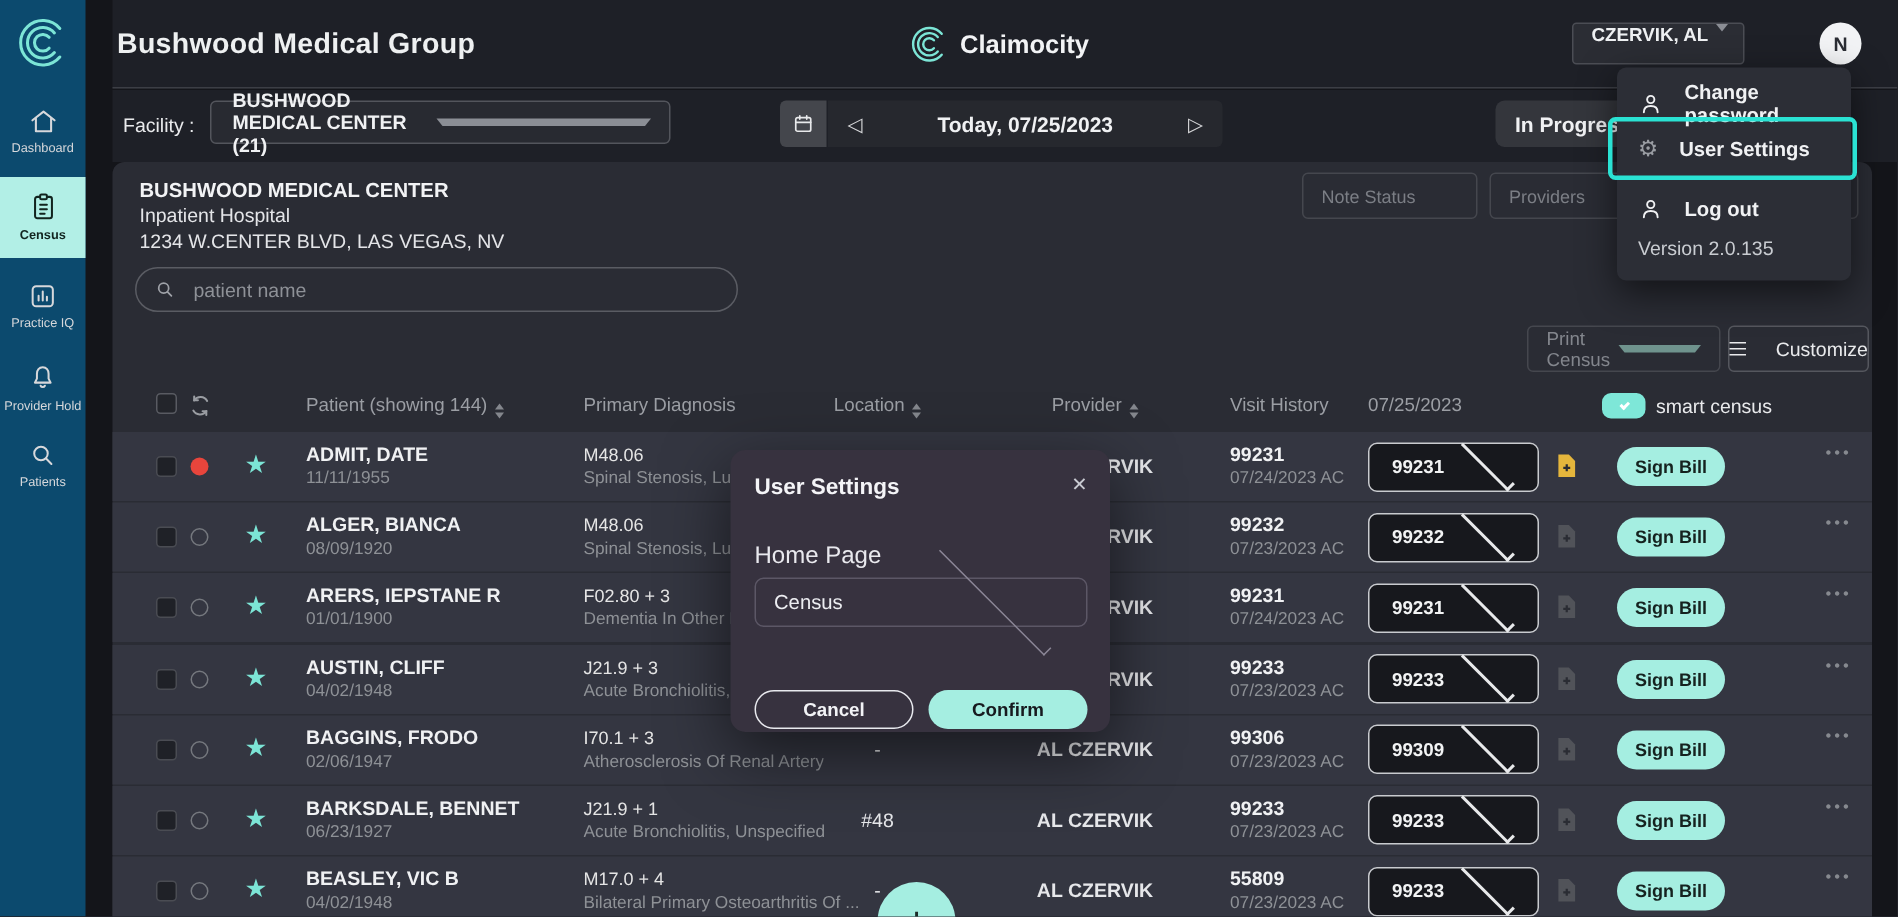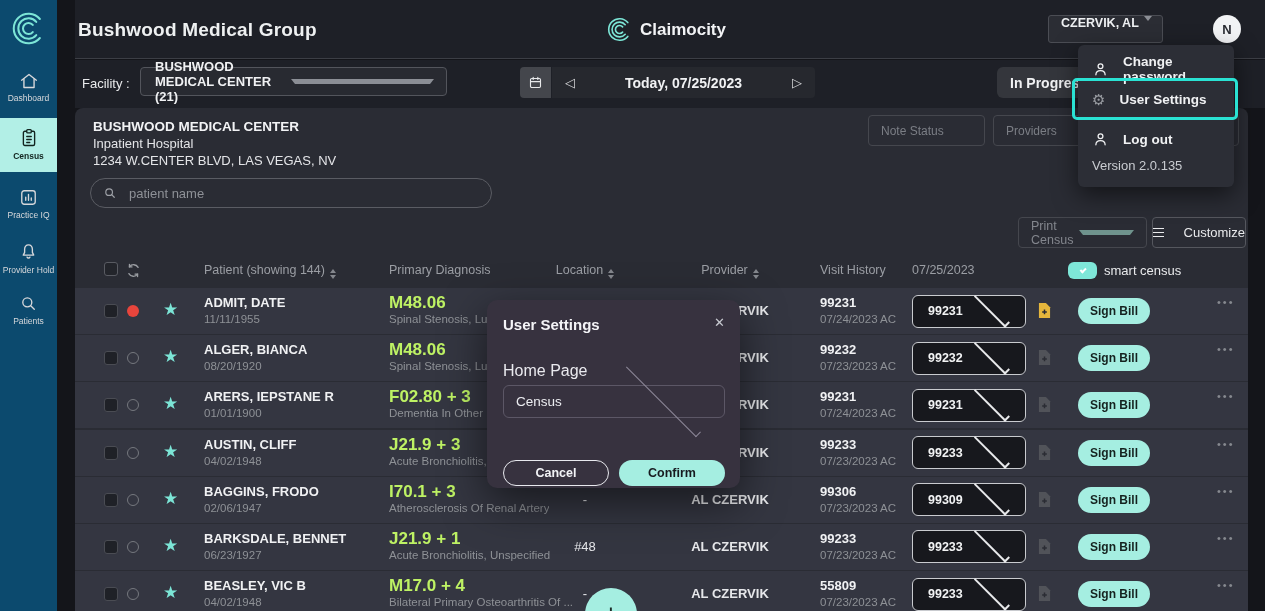--- a/index.html
+++ b/index.html
@@ -45,21 +45,21 @@
   .filter-box{position:absolute;top:7px;height:31px;border:1px solid #45474e;border-radius:4px;display:flex;align-items:center;padding-left:12px;font-size:12px;color:#7b7e85;cursor:pointer}
   #f-note{left:793px;width:117px}
   #f-prov{left:918px;width:115px}
   #f-extra{left:1045px;width:119px}
   #search-wrap{position:absolute;left:15px;top:70px;width:402px;height:30px;border:1px solid #5a5c63;border-radius:16px;display:flex;align-items:center;padding:0 12px;gap:12px}
   #search-input{background:transparent;border:none;outline:none;color:#e8e9eb;font-size:13px;width:100%;font-family:inherit}
   #search-input::placeholder{color:#8e9197}
   #print-census{position:absolute;left:943px;top:109px;width:129px;height:31px;border:1px solid #45474e;border-radius:4px;display:flex;align-items:center;padding:0 12px;cursor:pointer}
   #print-census span{flex:1;font-size:12.5px;color:#83868d}
   #print-census .tri-down{border-top-color:#6f938d}
-  #customize{position:absolute;left:1077px;top:109px;width:94px;height:31px;border:1px solid #55575e;border-radius:4px;display:flex;align-items:center;justify-content:flex-end;gap:20px;font-size:13px;color:#e9eaec;background:transparent;cursor:pointer}
+  #customize{position:absolute;left:1077px;top:109px;width:94px;height:31px;border:1px solid #55575e;border-radius:4px;display:flex;align-items:center;justify-content:center;gap:20px;font-size:13px;color:#e9eaec;background:transparent;cursor:pointer}
   .burger{display:flex;flex-direction:column;gap:2.5px}
   .burger i{display:block;width:11px;height:1.5px;background:#e9eaec}
 
   
   #thead{position:absolute;left:0;top:150px;width:1173px;height:30px;font-size:12.5px;color:#9b9ea4}
   #thead .h{position:absolute;top:5px;white-space:nowrap}
   .c-cb{left:29px}.c-dot{left:52px}.c-star{left:88px}.c-pt{left:129px}.c-dx{left:314px}
   .c-loc{left:455px;width:110px;text-align:center}.c-prov{left:600px;width:110px;text-align:center}
   .c-vh{left:745px}.c-date{left:837px}
   .checkbox{position:absolute;width:14px;height:14px;border:1px solid #595b62;border-radius:3px;background:#23252b;cursor:pointer}
@@ -74,21 +74,21 @@
   #rows{position:absolute;left:0;top:180px;width:1173px}
   .row{position:relative;height:46px;margin-bottom:1.2px;background:#343641}
   .row .checkbox{top:16px;background:#1f2127;border-color:#4a4c53}
   .dot{position:absolute;top:17px;width:12px;height:12px;border-radius:50%}
   .dot.red{background:#e8453c}
   .dot.open{border:1.5px solid #75787e}
   .star{position:absolute;top:13px;font-size:17px;color:#7ce5d6;cursor:pointer;line-height:1}
   .cell2{position:absolute;top:7px;line-height:16px;white-space:nowrap}
   .nm{font-size:13px;font-weight:700;color:#f0f1f3}
   .sub{font-size:11.5px;color:#8e9196}
-  .code{font-size:17px;font-weight:700;color:#bef264}
+  .code{font-size:12px;font-weight:400;color:#e5e5e5}
   .desc{max-width:225px;overflow:hidden;text-overflow:ellipsis}
   .loc-v,.prov-v{position:absolute;top:15px;font-size:13px;color:#e6e7ea}
   .prov-v{font-weight:600}
   .bill-select{position:absolute;left:837px;top:6.5px;width:114px;height:33px;background:#17181d;border:1.5px solid #c9cbcf;border-radius:6px;display:flex;align-items:center;padding:0 12px 0 15px;cursor:pointer}
   .bill-select span{flex:1;font-size:12.5px;font-weight:700;color:#f2f3f4}
   .chev{width:7px;height:7px;border-right:2px solid #e8e9eb;border-bottom:2px solid #e8e9eb;transform:rotate(45deg);margin-top:-4px}
   .doc{position:absolute;left:963px;top:14px;cursor:pointer}
   .signbill{position:absolute;left:1003px;top:10px;width:72px;height:26px;border:none;border-radius:13px;background:#a5eee1;color:#15221f;font-size:12px;font-weight:700;font-family:inherit;cursor:pointer}
   .dots{position:absolute;left:1142px;top:8px;color:#86898f;font-size:11px;letter-spacing:2px;cursor:pointer}
 
@@ -314,21 +314,21 @@
       <button class="signbill">Sign Bill</button>
       <span class="dots">•••</span>
     </div>
 
     <div class="row">
       <span class="checkbox c-cb"></span>
       <span class="dot open c-dot"></span>
       <span class="star c-star">★</span>
       <div class="cell2 c-pt">
           <div class="nm">ALGER, BIANCA</div>
-          <div class="sub">08/20/1920</div>
+          <div class="sub">08/09/1920</div>
         </div>
       <div class="cell2 c-dx">
           <div class="code">M48.06</div>
           <div class="sub desc">Spinal Stenosis, Lumbar Region</div>
         </div>
       <div class="loc-v c-loc"></div>
       <div class="prov-v c-prov">AL CZERVIK</div>
       <div class="cell2 c-vh">
           <div class="nm">99232</div>
           <div class="sub">07/23/2023 AC</div>

